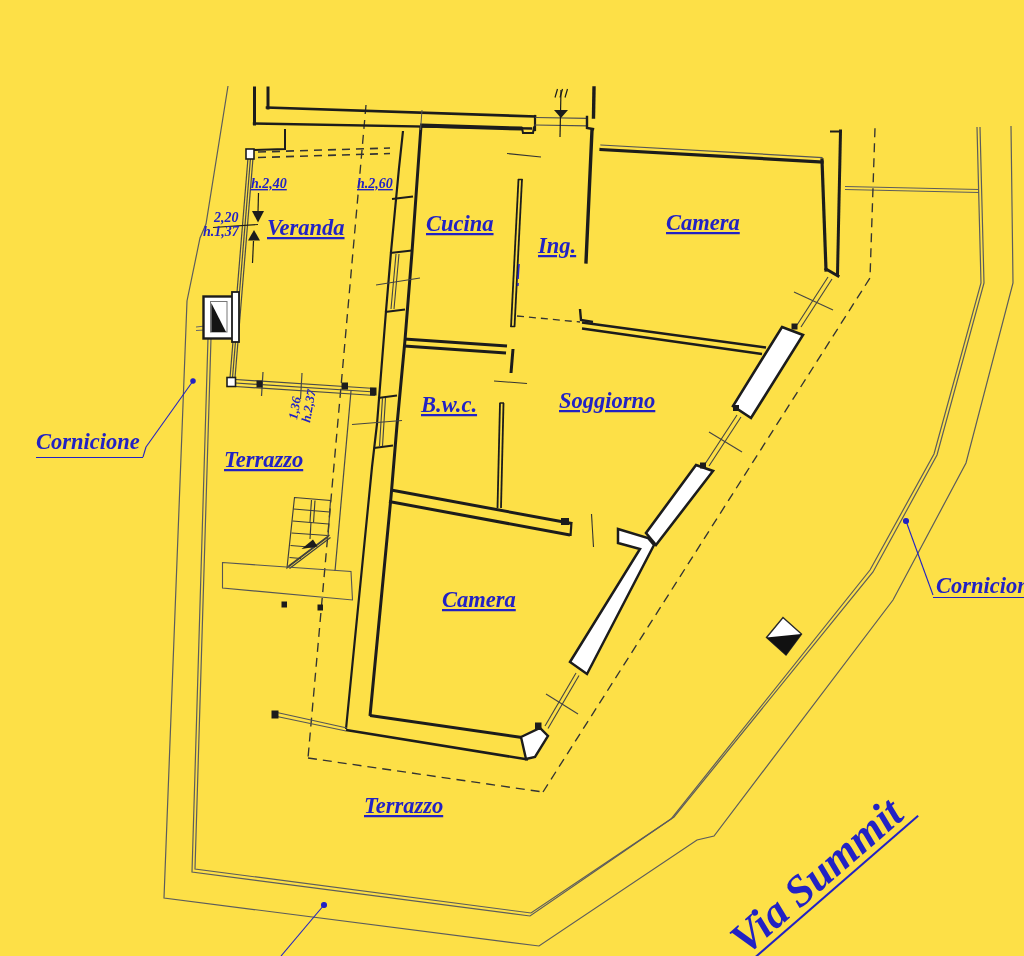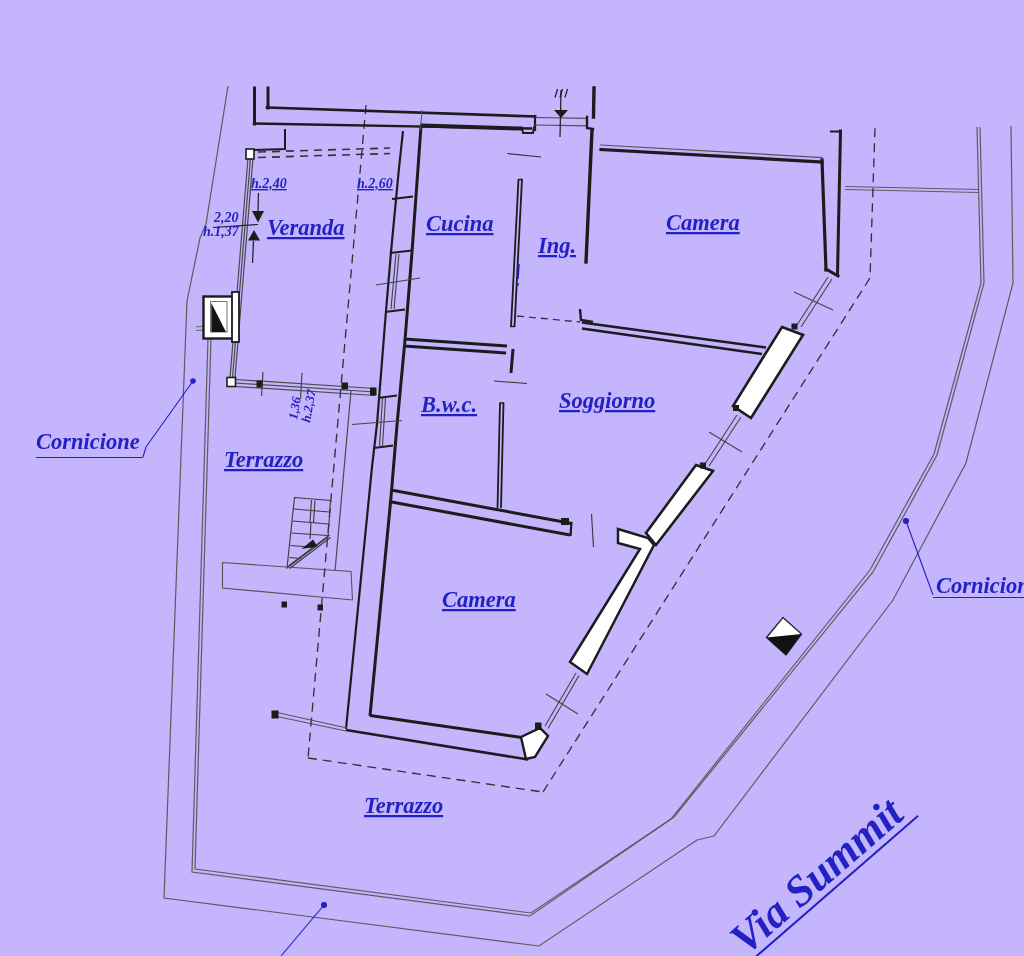--- a/index.html
+++ b/index.html
@@ -1,16 +1,16 @@
 <!DOCTYPE html>
 <html><head>
 <meta charset="utf-8">
 <style>
   html,body{margin:0;padding:0;background:#ffffff;}
-  .page{position:relative;width:1024px;height:956px;overflow:hidden;background:#c4b5fd;
+  .page{position:relative;width:1024px;height:956px;overflow:hidden;background:#fde047;
         font-family:"Liberation Serif", serif;}
   svg{position:absolute;left:0;top:0;}
 </style>
 </head>
 <body>
 <div class="page">
 <svg width="1024" height="956" viewBox="0 0 1024 956" fill="none">
 
 <g stroke="#5c5c5c" stroke-width="1.2" fill="none">
 

